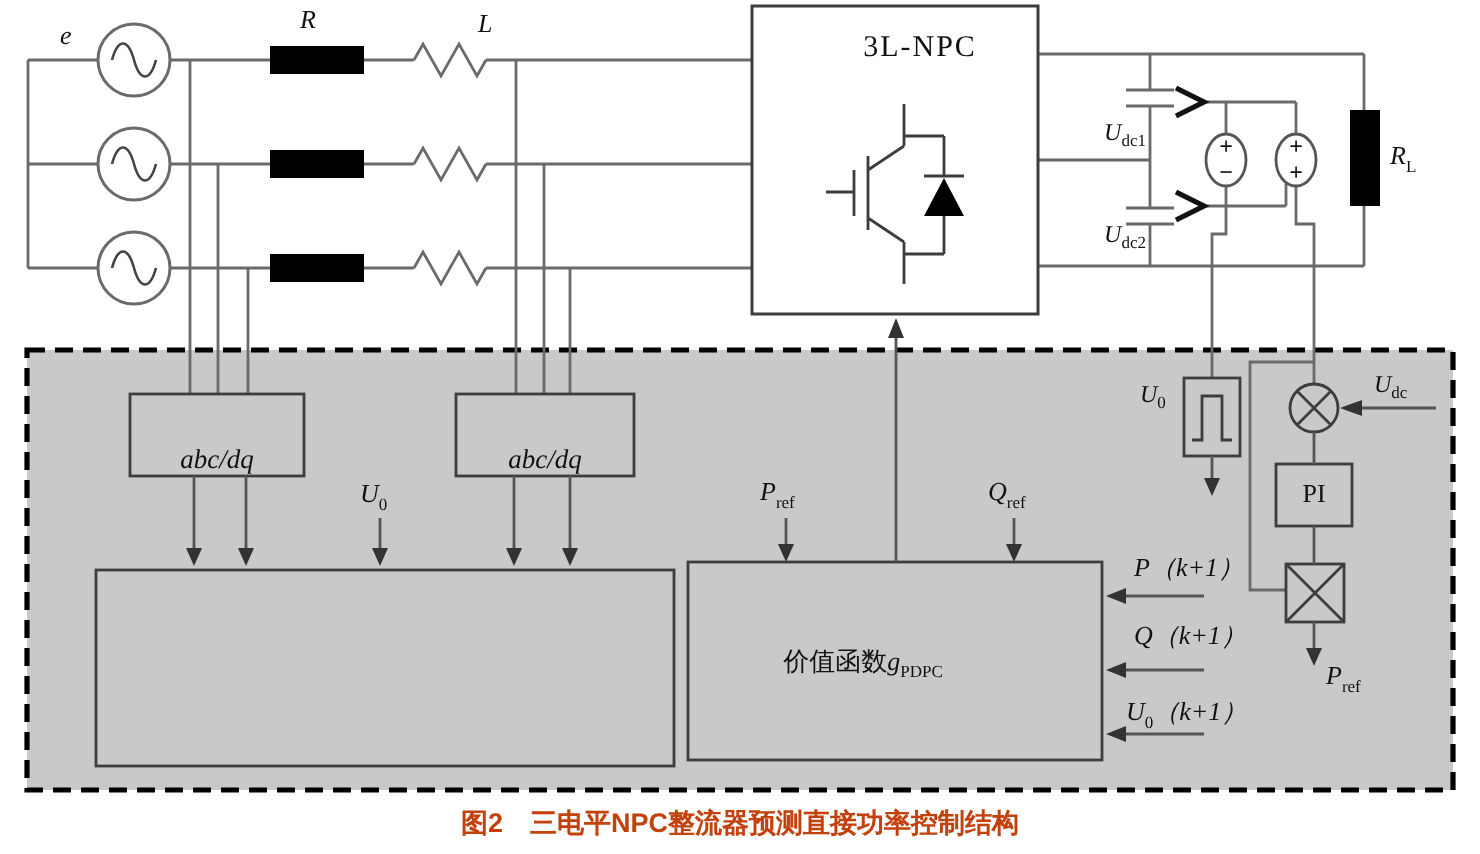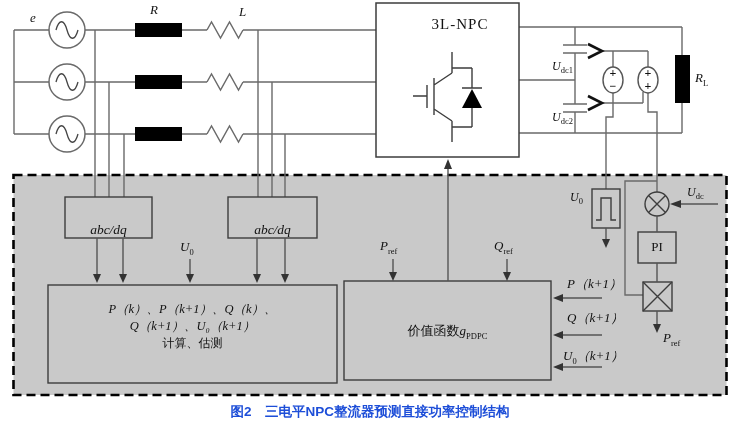--- a/index.html
+++ b/index.html
@@ -11,30 +11,30 @@
   .stage svg{position:absolute;left:0;top:0;}
   .lab{position:absolute;font-style:italic;font-size:13px;line-height:1;white-space:nowrap;}
   .lab sub{font-size:8.5px;font-style:normal;line-height:1;margin-top:40px;}
   .npc-title{position:absolute;left:376px;top:16px;width:168px;text-align:center;
     font-size:15px;font-style:normal;letter-spacing:1px;}
   .blk-label{position:absolute;font-style:italic;font-size:13.5px;margin-top:12px;}
   .est{position:absolute;left:48px;top:301px;width:289px;text-align:center;
        font-size:12.5px;line-height:17px;}
   .est .math{font-style:italic;}
   .est .cjk{font-style:normal;font-family:"Liberation Sans","DejaVu Sans",sans-serif;font-size:12px;}
-  .cost-label{position:absolute;left:360px;top:322px;width:175px;text-align:center;
+  .cost-label{position:absolute;left:344px;top:322px;width:175px;text-align:center;
        font-size:13px;}
   .cost-label .cjk{font-style:normal;}
   .cost-label i{font-style:italic;}
   .cost-label sub{font-size:8.5px;}
   .sign{position:absolute;width:16px;text-align:center;font-style:normal;
         font-size:12px;font-weight:700;line-height:1;}
   .caption{position:absolute;left:0;top:403px;width:740px;text-align:center;
     font-family:"Liberation Sans","DejaVu Sans",sans-serif;
-    font-weight:700;font-size:13.5px;font-style:normal;color:#1d4ed8;}
+    font-weight:700;font-size:13.5px;font-style:normal;color:#c2410c;}
   .small{font-size:12px;}
 </style>
 </head>
 <body>
 
 <div class="stage">
 
 <svg width="740" height="427" viewBox="0 0 740 427">
 
   <rect x="13.5" y="175" width="713" height="220" fill="#c9c9c9" stroke="#000" stroke-width="2.6" stroke-dasharray="9 5"></rect>
@@ -165,25 +165,20 @@
 <span class="sign" style="left:605px;top:67px;">+</span>
 <span class="sign" style="left:605px;top:80px;">−</span>
 <span class="sign" style="left:640px;top:67px;">+</span>
 <span class="sign" style="left:640px;top:80px;">+</span>
 
 <span class="blk-label" style="left:65px;top:210px;width:87px;text-align:center;position:absolute;">abc/dq</span>
 <span class="blk-label" style="left:228px;top:210px;width:89px;text-align:center;position:absolute;">abc/dq</span>
 
 <span class="lab" style="left:180px;top:240px;"><i>U</i><sub>0</sub></span>
 
-<div class="est">
-  <div class="math">P（k）、P（k+1）、Q（k）、</div>
-  <div class="math">Q（k+1）、U₀（k+1）</div>
-  <div class="cjk">计算、估测</div>
-</div>
 
 <div class="cost-label">
   <span class="cjk">价值函数</span><i>g</i><sub>PDPC</sub>
 </div>
 
 <span class="lab" style="left:380px;top:239px;"><i>P</i><sub>ref</sub></span>
 <span class="lab" style="left:494px;top:239px;"><i>Q</i><sub>ref</sub></span>
 
 <span class="lab" style="left:567px;top:277px;"><i>P</i><sub></sub><i>（k+1）</i></span>
 <span class="lab" style="left:567px;top:311px;"><i>Q</i><sub></sub><i>（k+1）</i></span>

